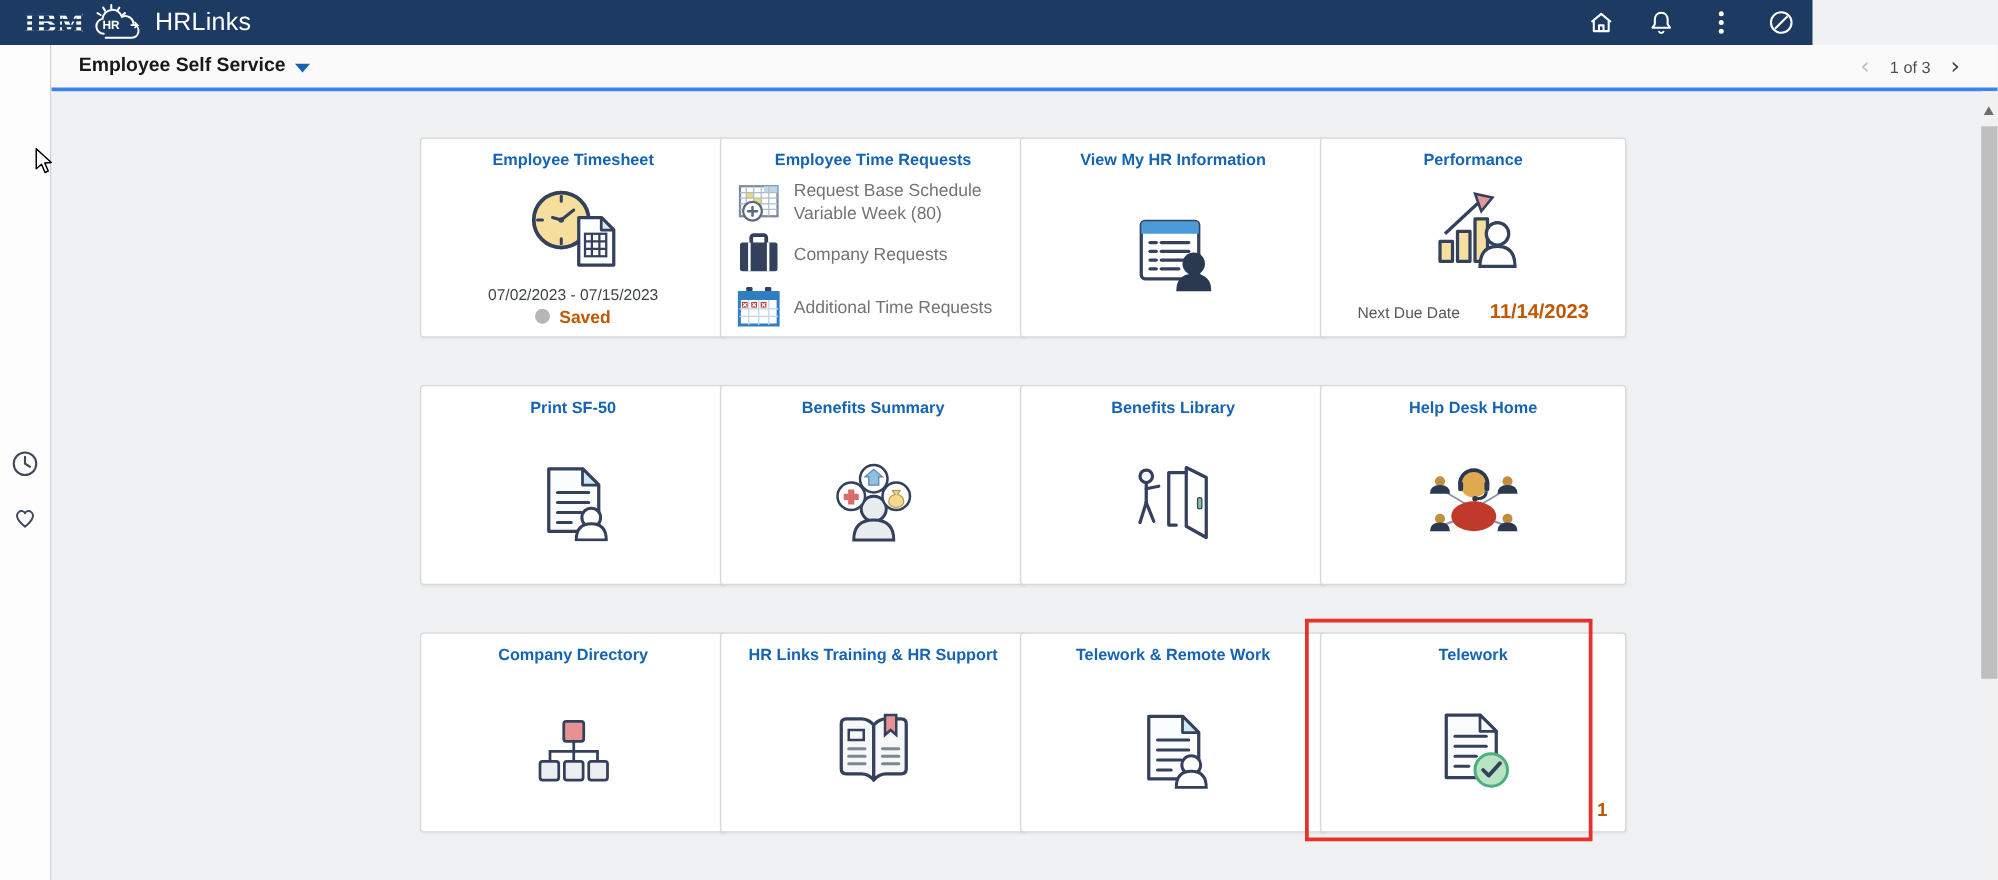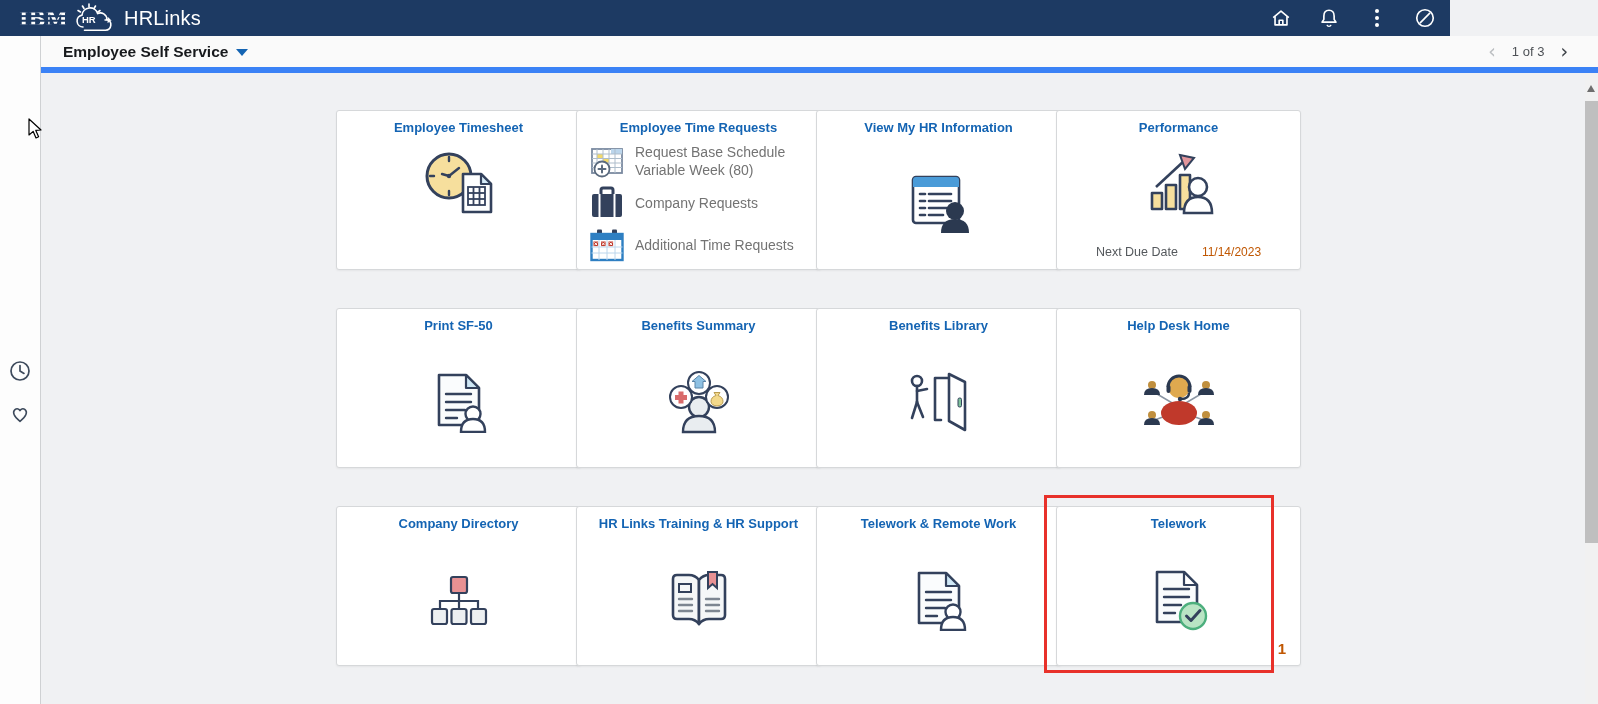--- a/index.html
+++ b/index.html
@@ -9,21 +9,21 @@
 
   
   .topbar { position:absolute; left:0; top:0; width:1450px; height:36px; background:#1d3a63; display:flex; align-items:center; }
   .brand { display:flex; align-items:center; gap:8px; padding-left:18px; }
   .product-name { color:#fff; font-size:20px; letter-spacing:.2px; }
   .product-name .bold { font-weight:400;text-align:center; }
   .topbar-actions { position:absolute; right:14px; top:0; height:36px; display:flex; align-items:center; gap:26px; }
   .topbar-icon { width:22px; height:22px; display:flex; align-items:center; justify-content:center; cursor:pointer; }
 
   
-  .header-row { position:absolute; left:41px; top:36px; width:1557px; height:37px; background:#fafafa; border-bottom:6px solid #3b82f6; display:flex; align-items:center; }
+  .header-row { position:absolute; left:41px; top:36px; width:1557px; height:37px; background:#fafafa; border-bottom:3px solid #3b82f6; display:flex; align-items:center; }
   .page-title { margin-left:22px; font-size:15.5px; font-weight:700; color:#17191c; display:flex; align-items:center; gap:8px; cursor:pointer; }
   .caret-down { width:0; height:0; border-left:6px solid transparent; border-right:6px solid transparent; border-top:7px solid #1464b3; margin-top:2px; }
   .pagination { position:absolute; right:30px; display:flex; align-items:center; gap:16px; font-size:13px; color:#4d5156; }
   .pg-chevron { font-size:19px; line-height:1; cursor:pointer; font-family:"DejaVu Sans",sans-serif; }
   .pg-prev { color:#bcbfc2; }
   .pg-next { color:#3f444a; }
 
   
   .left-rail { position:absolute; left:0; top:36px; width:41px; height:668px; background:#fdfdfd; border-right:1px solid #cfd1d3; }
   .rail-icon { position:absolute; left:9px; width:22px; height:22px; cursor:pointer; }
@@ -38,21 +38,21 @@
   .tile-title { padding-top:9px; text-align:center; color:#1464b3; font-size:13px; font-weight:700; }
   .tile-body { position:absolute; left:0; right:0; top:28px; bottom:0; display:flex; align-items:center; justify-content:center; }
   .tile-body.raise { bottom:44px; }
   .ts-footer { position:absolute; left:0; right:0; bottom:8px; text-align:center; }
   .ts-date { font-size:12.5px; color:#3f4347; }
   .ts-status { margin-top:2px; display:flex; align-items:center; justify-content:center; gap:7px; }
   .ts-bullet { width:12px; height:12px; border-radius:50%; background:#b4b6b8; }
   .ts-saved { font-size:14px; font-weight:700; color:#c05702; }
   .perf-footer { position:absolute; left:0; right:0; bottom:10px; display:flex; align-items:baseline; justify-content:center; gap:24px; }
   .perf-label { font-size:12.5px; color:#54585c; }
-  .perf-date { font-size:12px; font-weight:400; color:#c05702; }
+  .perf-date { font-size:16px; font-weight:700; color:#c05702; }
   .tile-badge { position:absolute; right:14px; bottom:8px; font-size:15px; font-weight:700; color:#c05702; }
 
   
   .req-list { margin-top:5px; }
   .req-row { display:flex; align-items:center; gap:10px; padding:3px 4px 3px 12px; cursor:pointer; }
   .req-label { font-size:14px; color:#737373; line-height:1.3; }
 
   
   .highlight-box { position:absolute; left:1044px; top:495px; width:230px; height:178px; border:3px solid #e8312a; pointer-events:none; }
 
@@ -167,20 +167,27 @@
         <path d="M44,26 h18 l10,10 v28 h-28 z" fill="#fdfefe" stroke="#33415c" stroke-width="2.6" stroke-linejoin="round"></path>
         <path d="M62,26 l10,10 h-10 z" fill="#d6ebf7" stroke="#33415c" stroke-width="2.2" stroke-linejoin="round"></path>
         <g stroke="#33415c" stroke-width="1.8" fill="none">
           <rect x="49" y="39" width="17" height="18"></rect>
           <line x1="49" y1="45" x2="66" y2="45"></line>
             <line x1="49" y1="51" x2="66" y2="51"></line>
           <line x1="54.5" y1="39" x2="54.5" y2="57"></line>
             <line x1="60.5" y1="39" x2="60.5" y2="57"></line>
         </g>
       </svg>
+    </div>
+    <div class="ts-footer">
+      <div class="ts-date">07/02/2023 - 07/15/2023</div>
+      <div class="ts-status">
+        <span class="ts-bullet"></span>
+        <span class="ts-saved">Saved</span>
+      </div>
     </div>
   </div>
 
   <div class="tile" style="left:576px; top:110px">
     <div class="tile-title">Employee Time Requests</div>
     <div class="req-list">
       <div class="req-row">
         <span>
           <svg width="36" height="36" viewBox="0 0 36 36">
             <rect x="3" y="6" width="30" height="24" fill="#ffffff" stroke="#7a8aa0" stroke-width="1.8"></rect>

